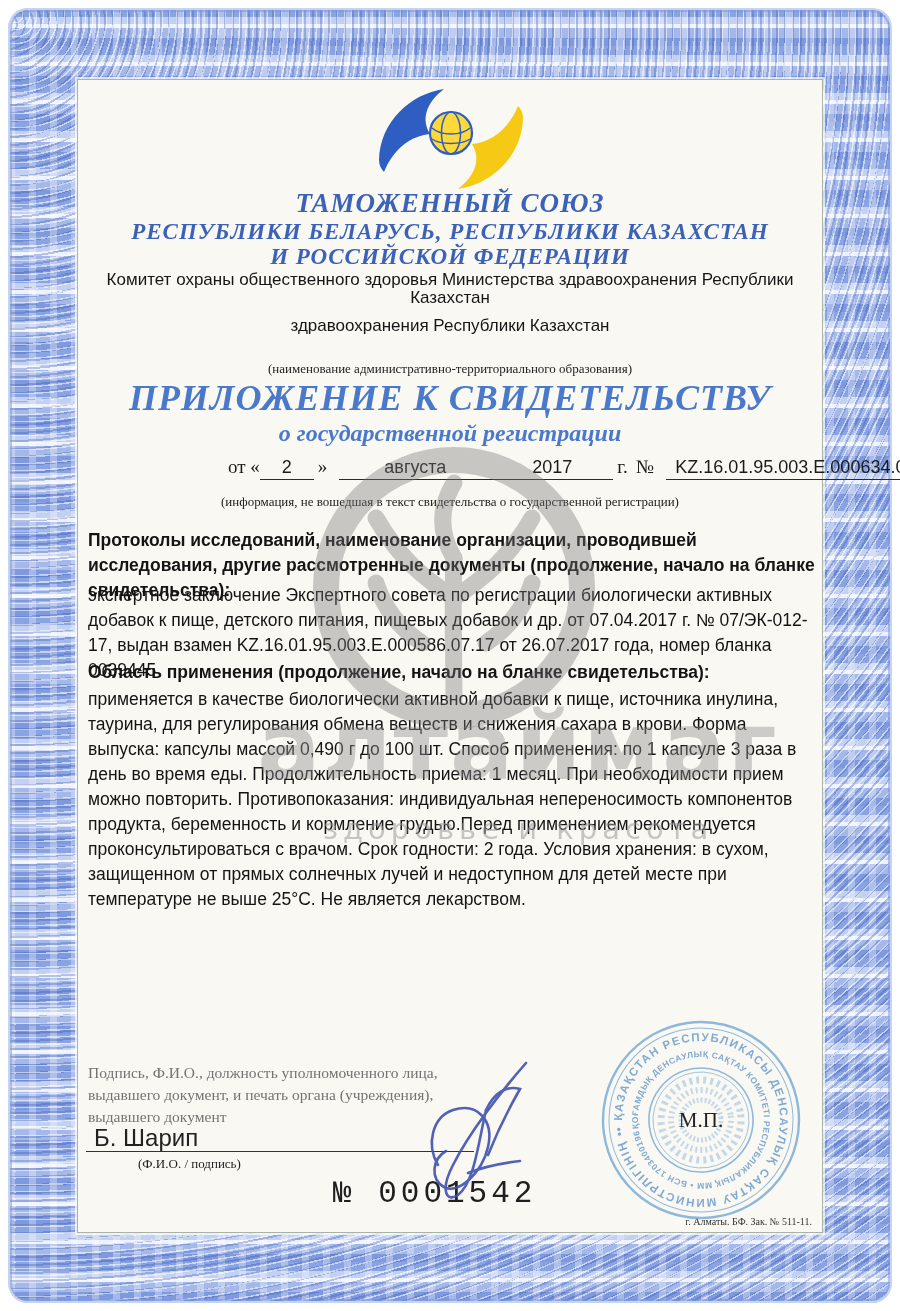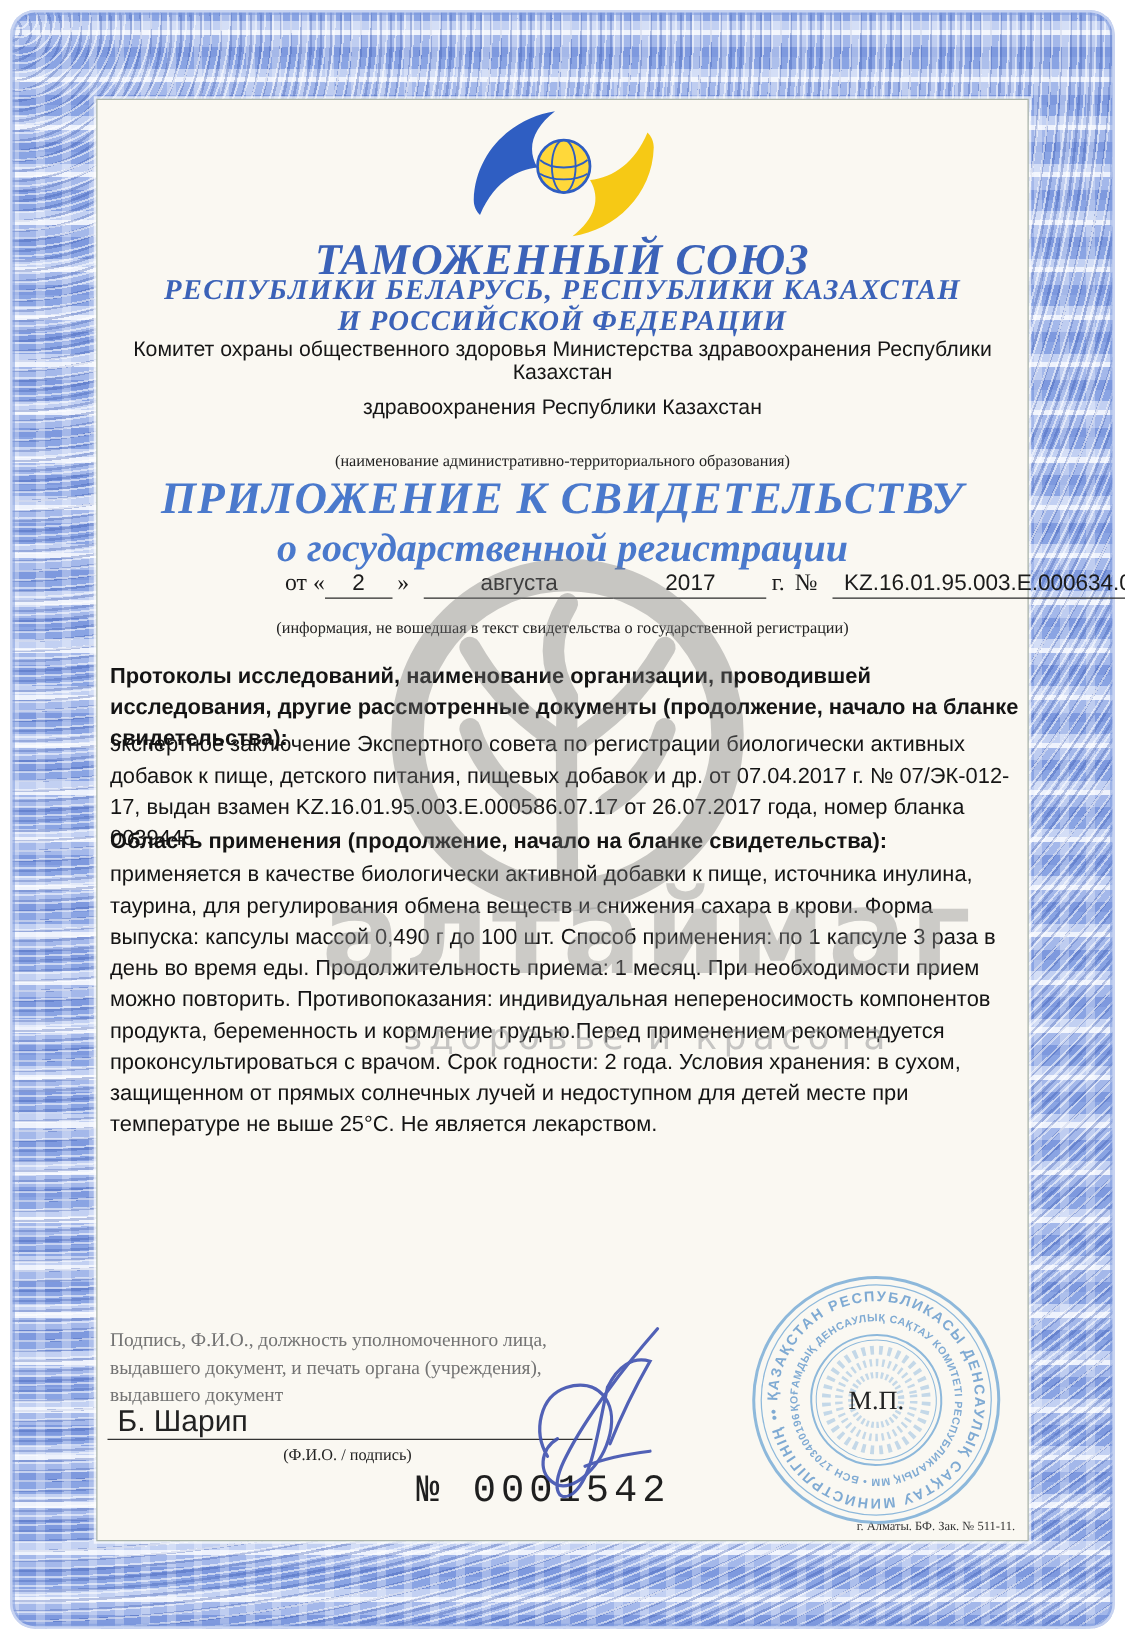--- a/index.html
+++ b/index.html
@@ -21,31 +21,31 @@
   .content{
     position:absolute;left:78px;top:80px;right:78px;bottom:79px;
     background:#faf8f2;box-shadow:0 0 0 1px #a9b3a8, 0 0 0 3px rgba(255,255,255,.7);
     z-index:2;
   }
   .abs{position:absolute;}
   .center{left:0;right:0;text-align:center;}
   
   .union-line{font-family:"Liberation Serif",serif;font-weight:bold;font-style:italic;
     color:#3b62b8;letter-spacing:1px;}
-  .u1{top:108px;font-size:35px;}
+  .u1{top:108px;font-size:27px;}
   .u2{top:139px;font-size:23px;}
   .u3{top:164px;font-size:23px;}
   .issuer-line{font-size:17px;color:#161616;line-height:18px;}
   .i1{top:191px;}.i2{top:214px;}.i3{top:237px;}
   .small-caption{font-family:"Liberation Serif",serif;font-size:13px;color:#222;}
   .admin-cap{top:281px;}
   .title-main{top:297px;font-family:"Liberation Serif",serif;font-weight:bold;font-style:italic;
     font-size:36px;color:#4a79cc;letter-spacing:1px;}
   .title-sub{top:340px;font-family:"Liberation Serif",serif;font-weight:bold;font-style:italic;
-    font-size:32px;color:#4a79cc;}
+    font-size:24px;color:#4a79cc;}
   
   .date-line{top:376px;left:150px;right:30px;font-family:"Liberation Serif",serif;
     font-size:19px;color:#1b1b1b;white-space:nowrap;}
   .dl-val{display:inline-block;border-bottom:1.5px solid #2a2a2a;text-align:center;
     font-family:"Liberation Sans",sans-serif;font-size:18px;padding:0 6px 1px 6px;}
   .dl-day{min-width:42px;}
   .dl-month{min-width:140px;margin-left:8px;}
   .dl-year{min-width:110px;}
   .dl-num{min-width:272px;margin-left:8px;}
   .dl-sep{margin:0 4px;}
@@ -63,21 +63,21 @@
   .wm-brand{left:120px;top:612px;width:640px;text-align:center;
     font-family:"DejaVu Sans",sans-serif;font-weight:bold;font-size:94px;
     color:#8e8e8e;opacity:.42;letter-spacing:2px;}
   .wm-tagline{left:160px;top:732px;width:560px;text-align:center;
     font-family:"DejaVu Sans",sans-serif;font-size:29px;color:#9b9b9b;opacity:.55;letter-spacing:5px;}
   
   .sig-cap{left:10px;font-family:"Liberation Serif",serif;font-size:15.5px;color:#737373;line-height:22px;}
   .sc1{top:982px;}.sc2{top:1004px;}.sc3{top:1026px;}
   .sig-name{left:16px;top:1044px;font-size:24px;color:#222;}
   .sig-rule{left:8px;top:1071px;width:388px;border-bottom:1.5px solid #333;}
-  .sig-rule-cap{left:60px;top:1076px;width:280px;text-align:center;
+  .sig-rule-cap{left:60px;top:1076px;width:280px;
     font-family:"Liberation Serif",serif;font-size:13px;color:#222;}
   .sig-svg{left:330px;top:975px;z-index:4;}
   
   .stamp{left:516px;top:933px;z-index:3;}
   .stamp-text{fill:#6fa0cf;font-family:"Liberation Sans",sans-serif;font-weight:bold;}
   
   .form-number{left:255px;top:1096px;font-family:"Liberation Mono",monospace;
     font-size:31px;letter-spacing:4px;color:#1f1f1f;}
   .printer-note{right:10px;top:1136px;font-family:"Liberation Serif",serif;
     font-size:10px;color:#333;}

